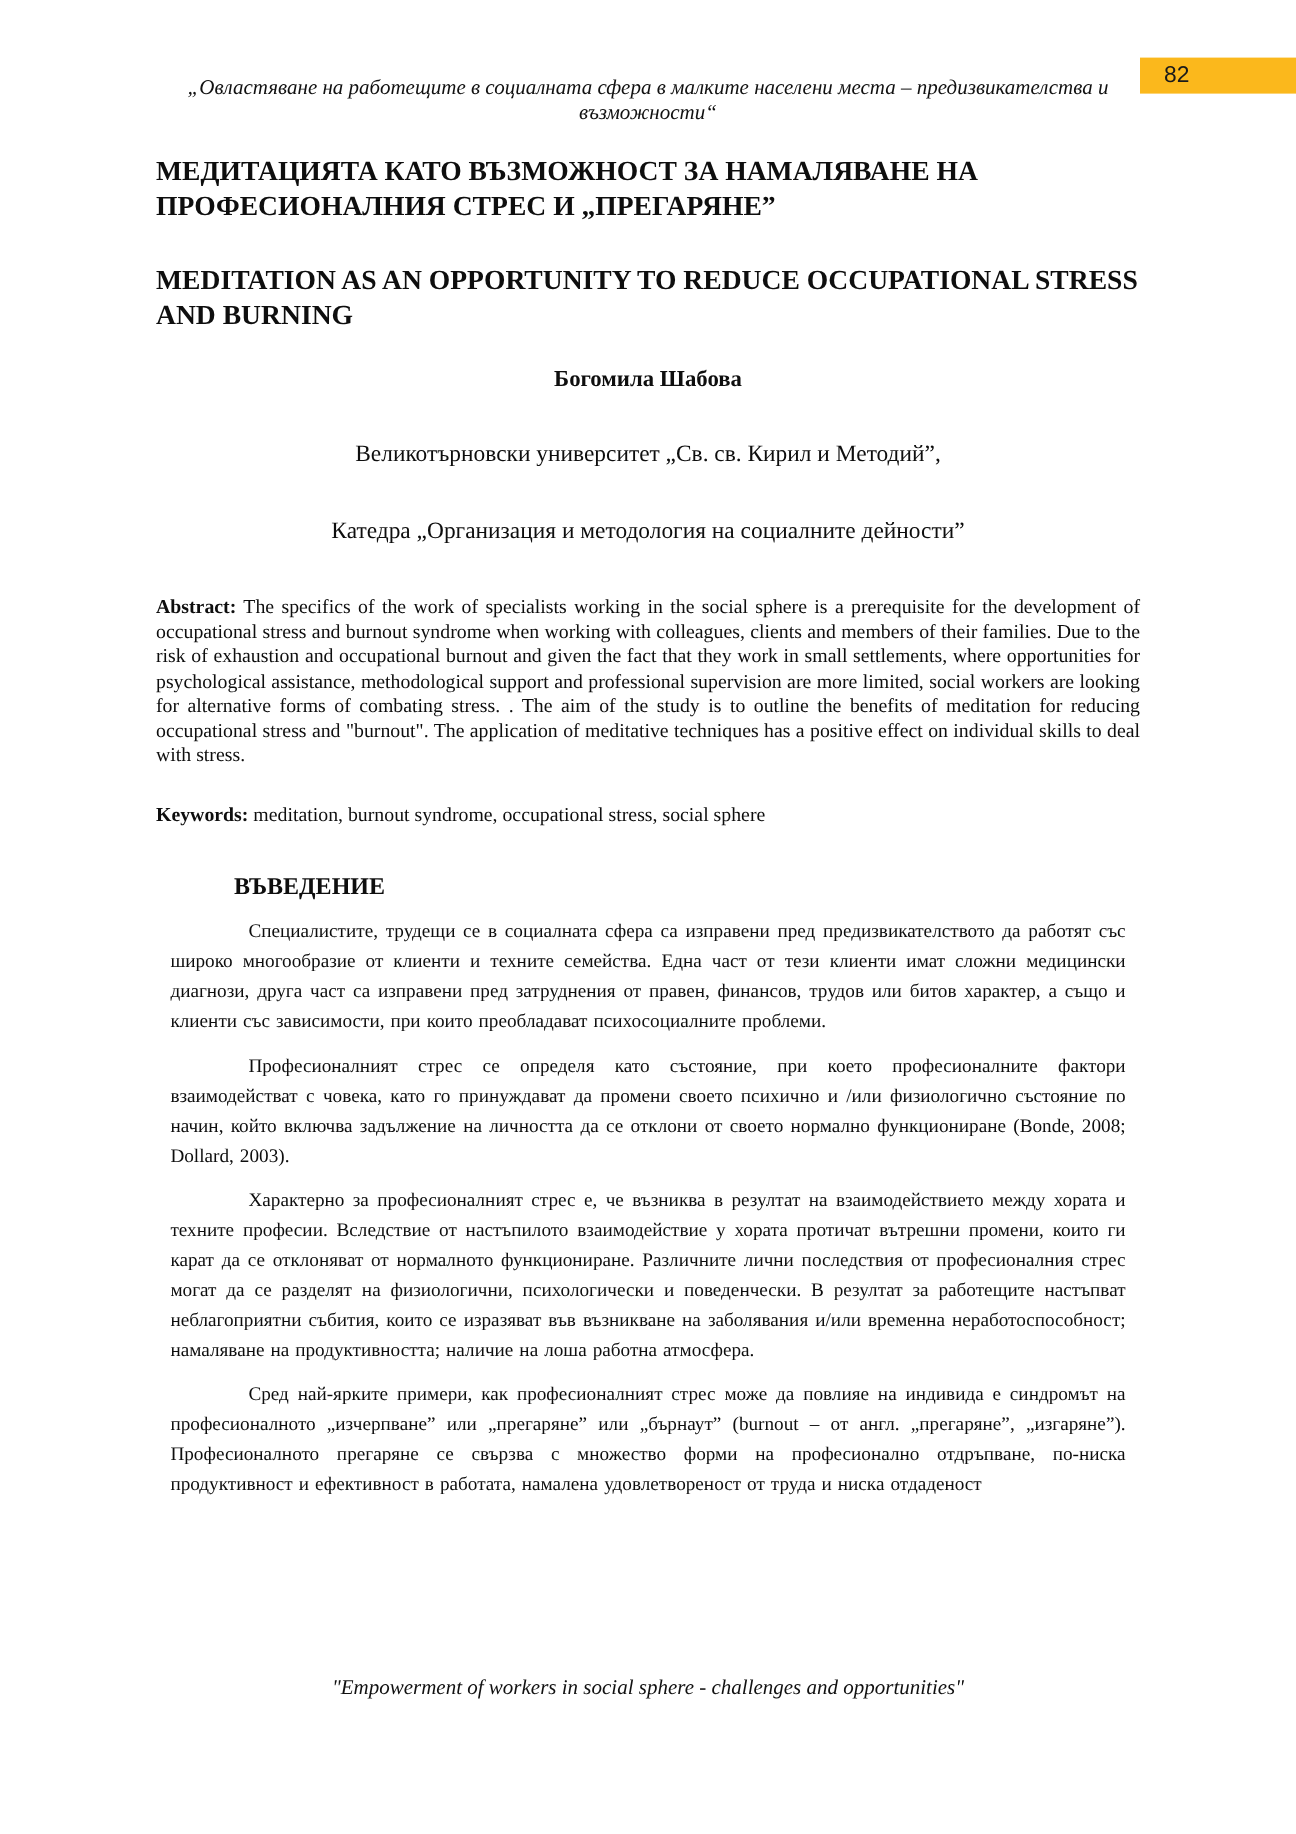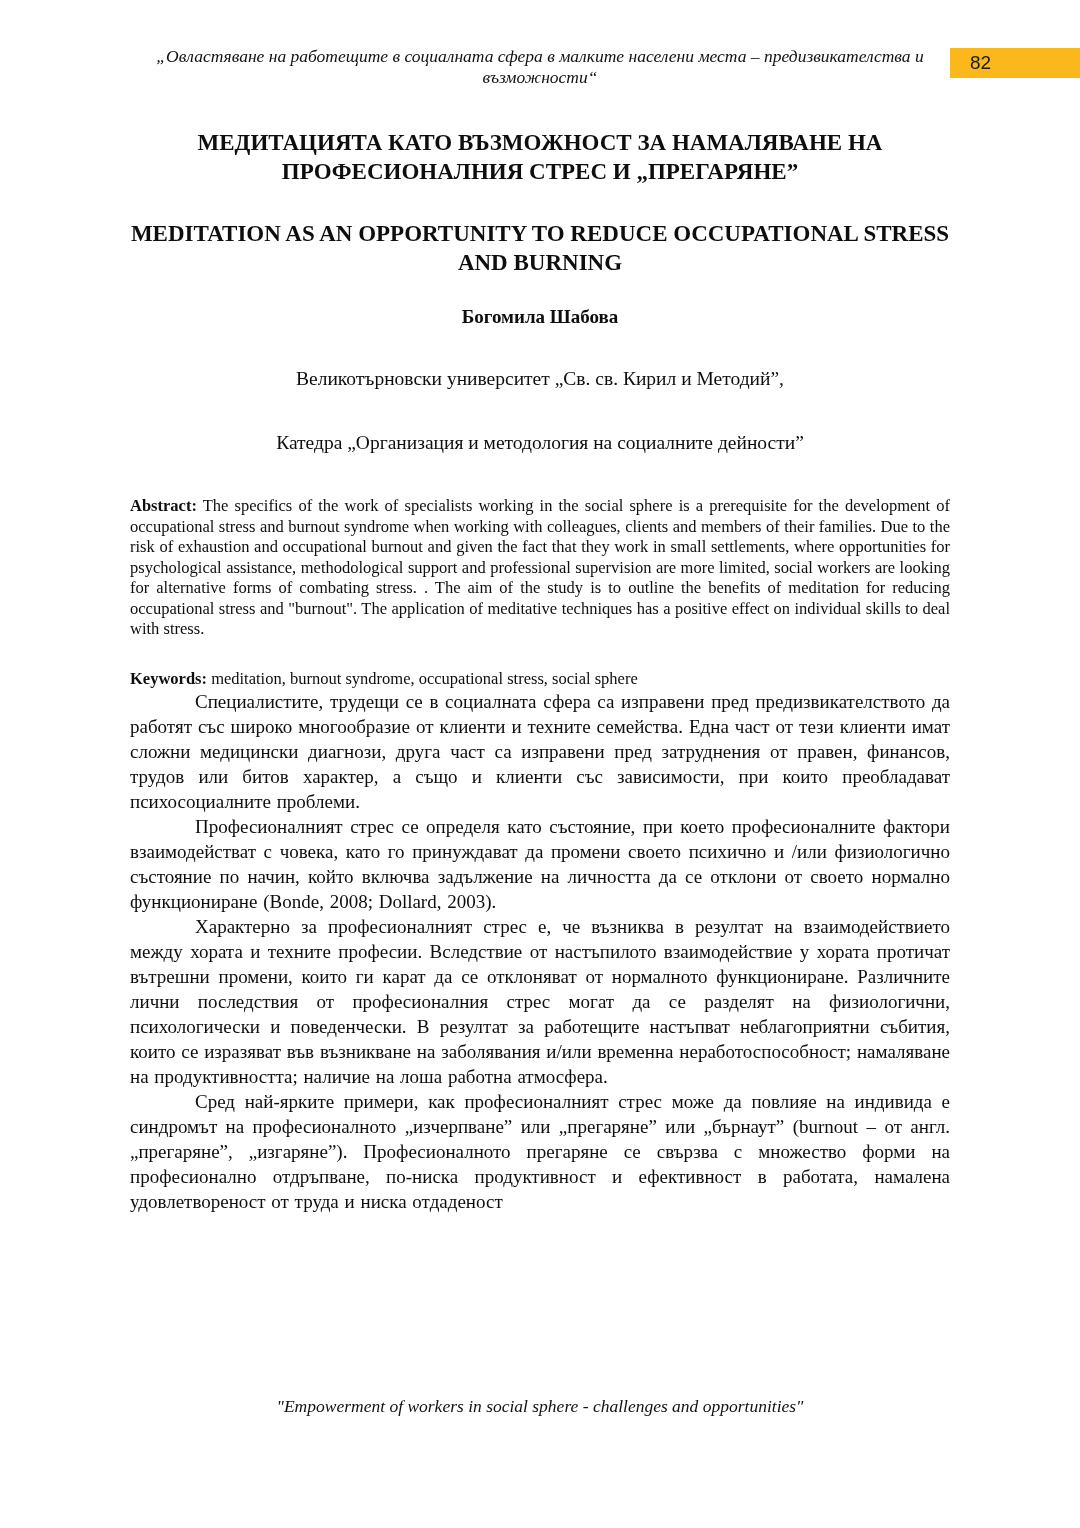--- a/index.html
+++ b/index.html
@@ -22,21 +22,21 @@
     background: #ffffff;
   }
   .running-header {
     position: absolute;
     top: 46px;
     left: 0;
     width: 100%;
   }
   .running-title {
     width: 810px;
-    margin: 0 auto;
+    margin: 16px auto;
     text-align: center;
     font-style: italic;
     font-size: 17.5px;
     line-height: 21px;
     color: #111;
   }
   .page-number-box {
     position: absolute;
     top: 2px;
     right: 0;
@@ -54,21 +54,21 @@
     position: absolute;
     top: 128px;
     left: 130px;
     width: 820px;
   }
   .title-bg, .title-en {
     margin: 0;
     font-size: 23px;
     line-height: 29px;
     font-weight: bold;
-    text-align: center;
+    text-align: left;
   }
   .title-en { margin-top: 33px; }
   .author {
     margin: 27px 0 0;
     font-size: 19px;
     line-height: 23px;
     font-weight: bold;
     text-align: center;
   }
   .author-bg { margin-top: 28px; }
@@ -93,22 +93,22 @@
     text-align: left;
   }
   .section-heading {
     margin: 38px 0 0;
     font-size: 20px;
     line-height: 25px;
     font-weight: bold;
     text-indent: 65px;
   }
   .body-para {
-    margin: 0;
-    font-size: 19px;
+    margin: 12px;
+    font-size: 16px;
     line-height: 25px;
     text-align: justify;
     text-indent: 65px;
     word-spacing: 1px;
   }
   .page-footer {
     position: absolute;
     top: 1396px;
     left: 0;
     width: 100%;
@@ -148,20 +148,21 @@
     <p class="abstract">
       <span class="label">Abstract:</span>
       <span>The specifics of the work of specialists working in the social sphere is a prerequisite for the development of occupational stress and burnout syndrome when working with colleagues, clients and members of their families. Due to the risk of exhaustion and occupational burnout and given the fact that they work in small settlements, where opportunities for psychological assistance, methodological support and professional supervision are more limited, social workers are looking for alternative forms of combating stress. . The aim of the study is to outline the benefits of meditation for reducing occupational stress and "burnout". The application of meditative techniques has a positive effect on individual skills to deal with stress.</span>
     </p>
 
     <p class="keywords">
       <span class="label">Keywords:</span>
       <span>meditation, burnout syndrome, occupational stress, social sphere</span>
     </p>
 
+    <h3 class="section-heading">ВЪВЕДЕНИЕ</h3>
 
     <p class="body-para">Специалистите, трудещи се в социалната сфера са изправени пред предизвикателството да работят със широко многообразие от клиенти и техните семейства. Една част от тези клиенти имат сложни медицински диагнози, друга част са изправени пред затруднения от правен, финансов, трудов или битов характер, а също и клиенти със зависимости, при които преобладават психосоциалните проблеми.</p>
 
     <p class="body-para">Професионалният стрес се определя като състояние, при което професионалните фактори взаимодействат с човека, като го принуждават да промени своето психично и /или физиологично състояние по начин, който включва задължение на личността да се отклони от своето нормално функциониране (Bonde, 2008; Dollard, 2003).</p>
 
     <p class="body-para">Характерно за професионалният стрес е, че възниква в резултат на взаимодействието между хората и техните професии. Вследствие от настъпилото взаимодействие у хората протичат вътрешни промени, които ги карат да се отклоняват от нормалното функциониране. Различните лични последствия от професионалния стрес могат да се разделят на физиологични, психологически и поведенчески. В резултат за работещите настъпват неблагоприятни събития, които се изразяват във възникване на заболявания и/или временна неработоспособност; намаляване на продуктивността; наличие на лоша работна атмосфера.</p>
 
     <p class="body-para">Сред най-ярките примери, как професионалният стрес може да повлияе на индивида е синдромът на професионалното „изчерпване” или „прегаряне” или „бърнаут” (burnout – от англ. „прегаряне”, „изгаряне”). Професионалното прегаряне се свързва с множество форми на професионално отдръпване, по-ниска продуктивност и ефективност в работата, намалена удовлетвореност от труда и ниска отдаденост</p>
 
   </main>

